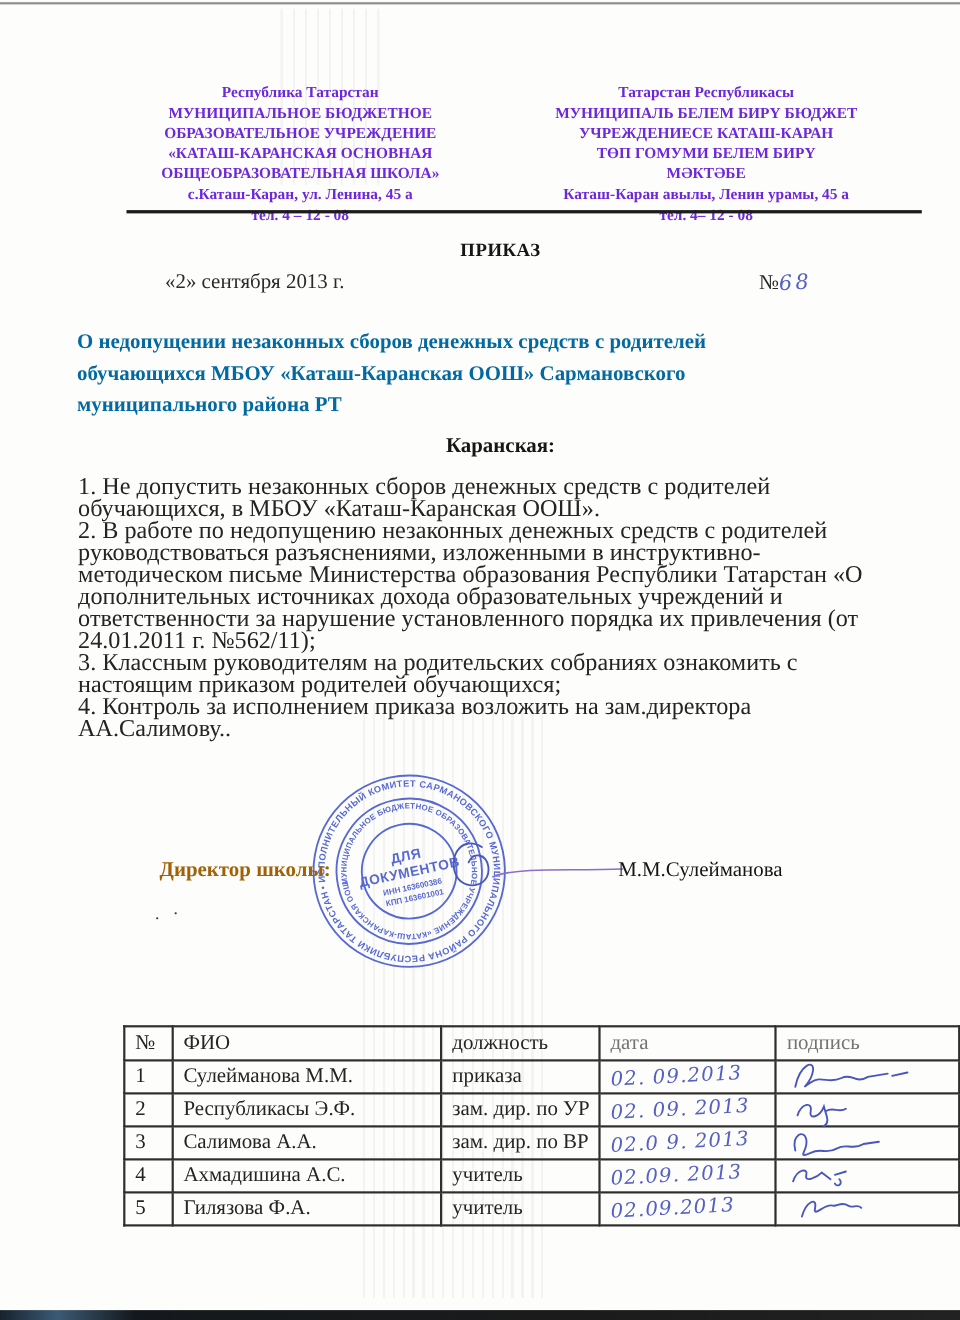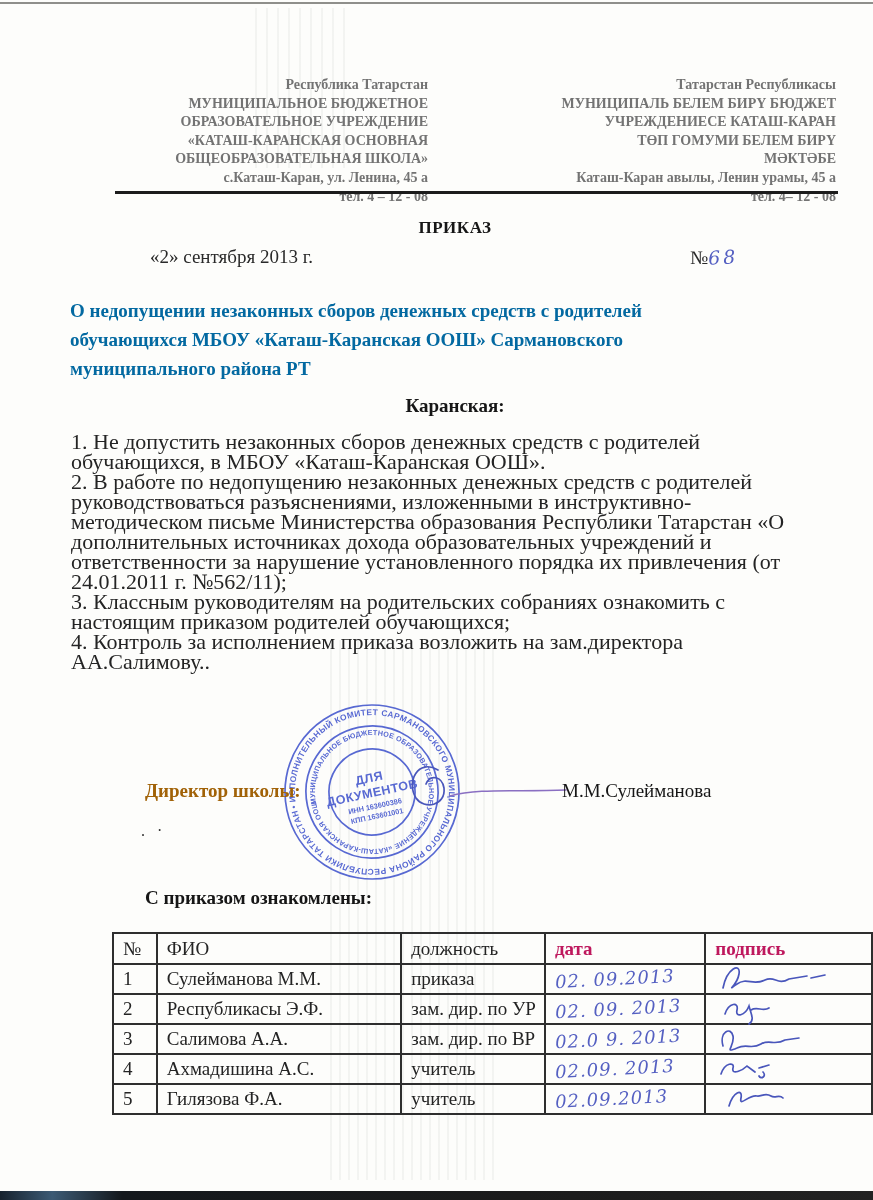--- a/index.html
+++ b/index.html
@@ -13,21 +13,21 @@
   .scan-top { position:absolute; top:2px; left:0; width:100%; height:2px; background:#6a6a66; opacity:.75; }
   .scan-bottom { position:absolute; bottom:0; left:0; width:100%; height:9px;
     background:linear-gradient(90deg,#17222e 0%,#3c5a74 6%,#14181c 14%,#1b1b1b 60%,#222 100%); }
   .streaks { position:absolute; top:640px; left:330px; width:170px; height:540px; pointer-events:none;
     background:repeating-linear-gradient(90deg, rgba(190,195,190,.16) 0 2px, transparent 2px 9px); }
   .streaks-top { position:absolute; top:8px; left:255px; width:90px; height:160px; pointer-events:none;
     background:repeating-linear-gradient(90deg, rgba(185,190,185,.15) 0 2px, transparent 2px 11px); }
 
   
   .lh { position:absolute; top:76px; font-weight:bold; font-size:14px; line-height:18.6px;
-    text-align:right; color:#737373; white-space:pre-line; }
+    text-align:center; color:#6d28d9; white-space:pre-line; }
   .lh-left { left:118px; width:310px; }
   .lh-right { left:448px; width:388px; }
   .lh-rule { position:absolute; top:191px; left:115px; width:723px; height:3px; background:#1c1c1c; }
 
   .prikaz-title { position:absolute; top:218px; left:85px; width:740px; text-align:center;
     font-weight:bold; font-size:17px; letter-spacing:.5px; color:#161616;font-family:Liberation Serif, serif; }
 
   .date-line { position:absolute; top:246px; left:150px; font-size:19px; color:#2a2a2a; }
   .num-line { position:absolute; top:246px; left:690px; font-size:19px; color:#2a2a2a; }
   .hw { font-family:"DejaVu Serif", serif; font-style:italic; color:#5560c2; }
@@ -55,21 +55,21 @@
   .artifact-dots { position:absolute; top:822px; left:141px; font-size:16px; color:#333; letter-spacing:4px; }
 
   .ack-heading { position:absolute; top:887px; left:145px; font-weight:bold; font-size:19px; color:#161616; }
 
   
   table.ack { position:absolute; top:932px; left:112px; border-collapse:collapse; table-layout:fixed;
     font-size:19px; color:#242424; }
   table.ack td, table.ack th { border:2px solid #2e2e2e; padding:1px 8px 1px 9px; text-align:left;
     font-weight:normal; height:28px; overflow:visible; white-space:nowrap; }
   table.ack tr.hdr td { height:31px; }
-  table.ack td.b { font-weight:bold; color:#be185d;margin-top:28px; }
+  table.ack td.b { font-weight:normal; color:#737373;margin-top:28px; }
   .c-num { width:44px; } .c-name { width:247px; } .c-pos { width:124px; } .c-date { width:161px; } .c-sig { width:168px; }
   .date-hw { font-size:18px; letter-spacing:1px; display:inline-block; transform:rotate(-3deg); white-space:nowrap; }
   .sigsvg { overflow:visible; vertical-align:middle; }
   .sig-path { fill:none; stroke:#4956bb; stroke-width:1.7; stroke-linecap:round; }
   .sig-purple { fill:none; stroke:#8a6fc2; stroke-width:1.5; stroke-linecap:round; }
 </style>
 </head>
 <body>
 
 <div class="page">
@@ -131,21 +131,20 @@
   </svg>
 
   <div class="director-label">Директор школы:</div>
   <svg class="director-sig" width="190" height="80">
     <path class="sig-path" d="M40,18 C20,6 8,30 18,46 C26,58 48,54 46,36 C44,24 32,22 28,32" stroke-width="2.2"></path>
     <path class="sig-purple" d="M52,44 C80,36 120,40 168,38"></path>
   </svg>
   <div class="director-name">М.М.Сулейманова</div>
   <div class="artifact-dots">. ·</div>
 
-  <div class="ack-heading">С приказом ознакомлены:</div>
 
   <table class="ack">
     <tbody>
         <tr class="hdr">
       <td class="c-num">№</td>
       <td class="c-name">ФИО</td>
       <td class="c-pos">должность</td>
       <td class="c-date b">дата</td>
       <td class="c-sig b">подпись</td>
     </tr>

